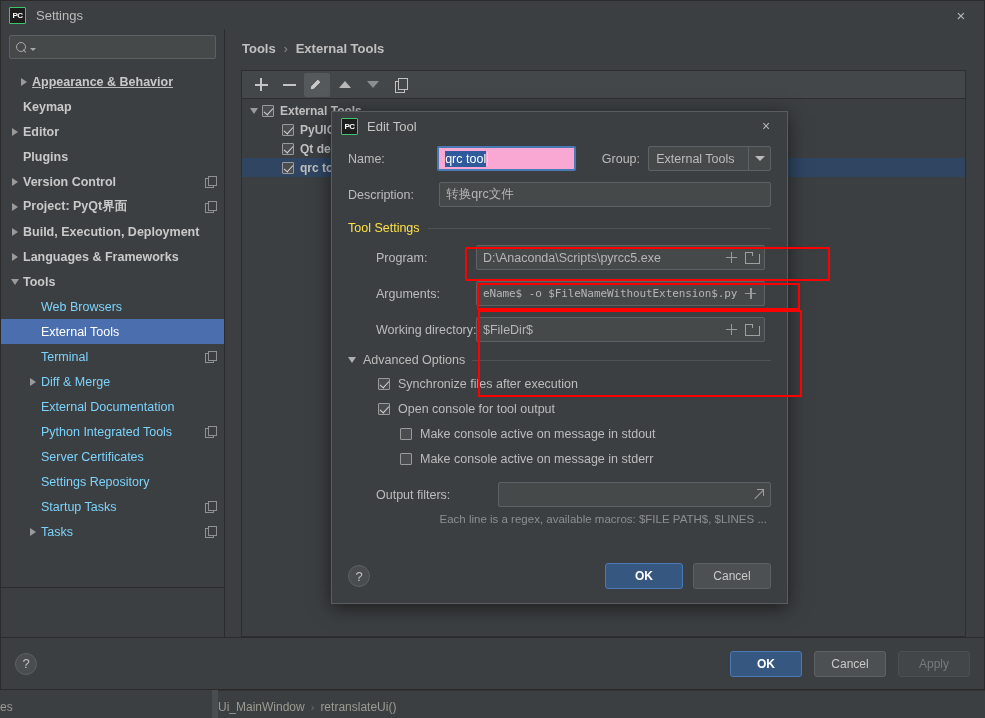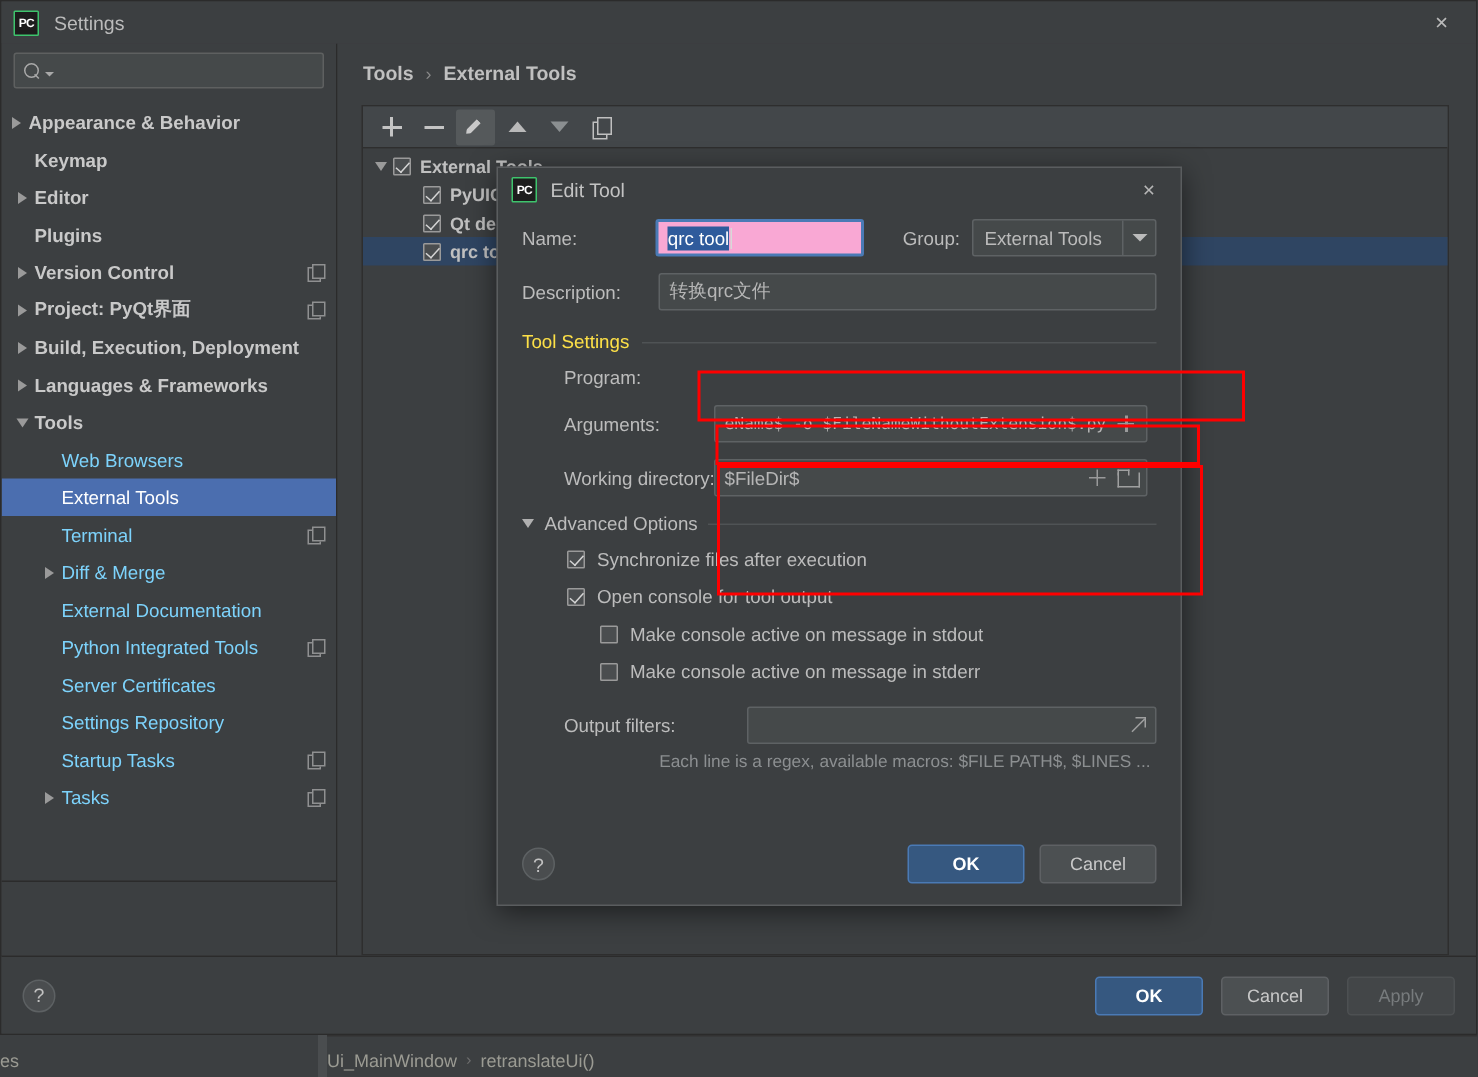--- a/index.html
+++ b/index.html
@@ -453,21 +453,21 @@
 
       <div class="sidebar">
         <div class="search-wrap">
           <div class="search-box">
             <span class="mag"></span>
             <span class="mini-caret"></span>
             <input type="text" placeholder="" style="">
           </div>
         </div>
         <div class="tree" id="sidebar-tree">
-            <div class="tree-item" style="padding-left: 2px;">
+            <div class="tree-item" style="padding-left: 15px; text-decoration: underline;">
               <span class="ti-arrow">
                 <span class="arrow-right"></span>
               </span>
               <span class="ti-label bold">Appearance &amp; Behavior</span>
             </div>
             <div class="tree-item" style="padding-left: 6px;">
               <span class="ti-arrow"></span>
               <span class="ti-label bold">Keymap</span>
             </div>
             <div class="tree-item" style="padding-left: 6px;">
@@ -669,20 +669,27 @@
         </div>
       </div>
 
       <div class="group-header">
         <span class="gh-text">Tool Settings</span>
         <span class="gh-line"></span>
       </div>
 
       <div class="frow">
         <div class="flabel w-prog">Program:</div>
+        <div class="txtfield field-wide">
+          <span>D:\Anaconda\Scripts\pyrcc5.exe</span>
+          <span class="field-icons">
+            <span class="ic-smallplus"></span>
+            <span class="ic-folder"></span>
+          </span>
+        </div>
       </div>
 
       <div class="frow">
         <div class="flabel w-prog">Arguments:</div>
         <div class="txtfield field-wide">
           <span class="mono-args">eName$ -o $FileNameWithoutExtension$.py</span>
           <span class="field-icons">
             <span class="ic-smallplus"></span>
             <span class="ic-expand"></span>
           </span>

